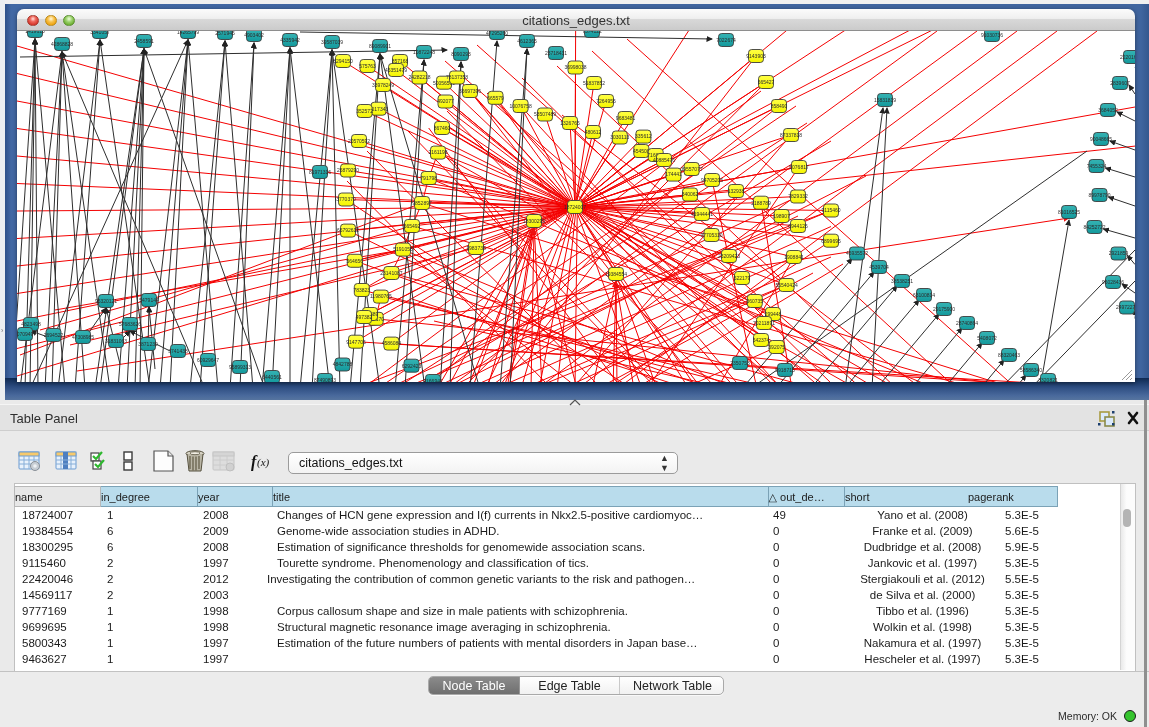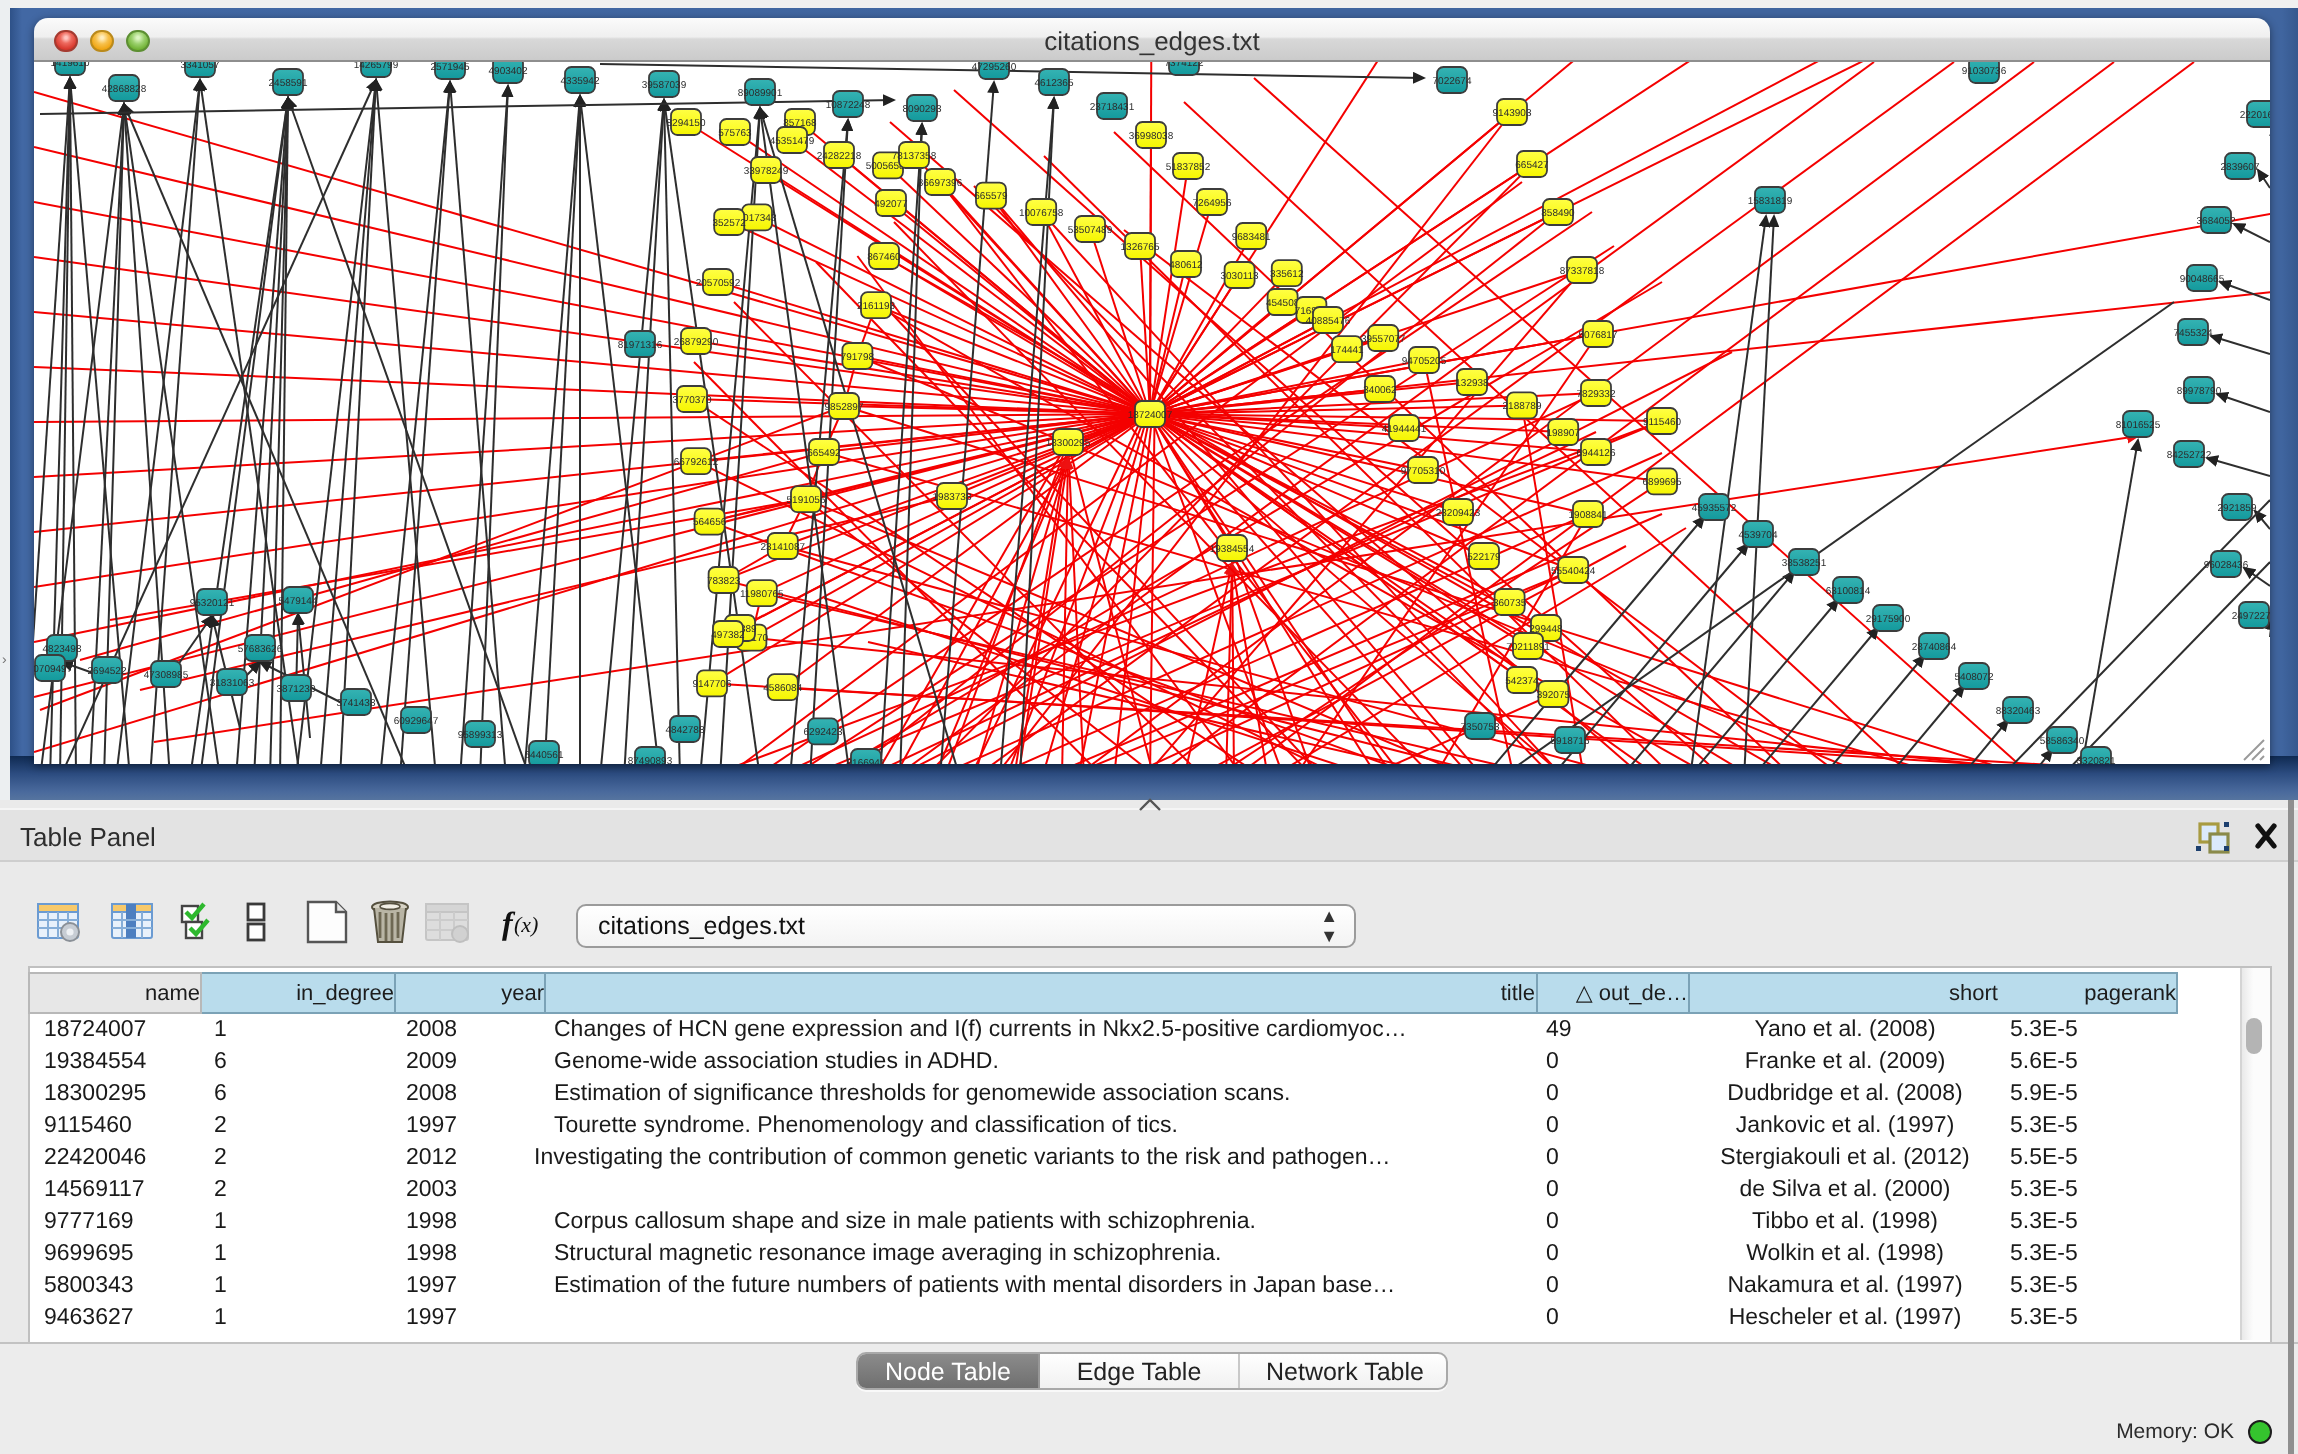--- a/index.html
+++ b/index.html
@@ -22,21 +22,21 @@
 #lgray { position:absolute; left:0; top:0; width:5px; height:400px; background:#eceff1; }
 #notch { position:absolute; left:1px; top:327px; color:#777; font-size:7px; }
 
 #tpanel { position:absolute; left:0; top:400px; width:1149px; height:327px; background:#eaeaea; }
 #tphead { position:absolute; left:0; top:4px; width:1149px; height:27px; background:#e3e3e3;
   border-bottom:1px solid #cecece; border-top:1px solid #f5f5f5; }
 #tphead .t { position:absolute; left:10px; top:6px; font-size:13px; color:#2e2e2e; }
 #tbl { position:absolute; left:14px; top:483px; width:1122px; height:188px; background:#fff;
   border:1px solid #c0c0c0; border-bottom:none; }
 .hc { position:absolute; top:486px; height:21px; background:#b9dcec; border:1px solid #7ba2b6;
-  border-left:none; font-size:11px; color:#1c1c1c; text-align:right; line-height:20px; }
+  border-left:none; font-size:11px; color:#1c1c1c; text-align:left; line-height:20px; }
 .row { position:absolute; left:0; width:1149px; height:16px; font-size:11.5px; color:#1a1a1a; }
 .row span { position:absolute; top:1px; white-space:nowrap; }
 .row .ctr { text-align:center; }
 #footer { position:absolute; left:0; top:671px; width:1149px; height:56px; background:#ececec;
   border-top:1px solid #c2c2c2; }
 #tabs { position:absolute; left:428px; top:676px; width:296px; height:19px; border:1px solid #a9a9a9;
   border-radius:5px; overflow:hidden; background:linear-gradient(#fff,#f1f1f1); box-shadow:0 1px 0 rgba(255,255,255,.7);}
 #tabs div { position:absolute; top:0; height:100%; font-size:12.5px; text-align:center; line-height:18px; color:#222; }
 #tabsel { left:0; width:91px; background:linear-gradient(#8b8b8b,#6f6f6f); color:#fff !important;
   border-right:1px solid #979797; }
@@ -720,21 +720,21 @@
 </svg>
 <div id="dd">citations_edges.txt<div class="ar">▲<br>▼</div></div>
 
 <div id="tbl"></div>
 <div class="hc" style="left:14px;width:87px;background:#e7e7e7;border-color:#b8b8b8;border-left:1px solid #b8b8b8">name</div>
 <div class="hc" style="left:101px;width:97px">in_degree</div>
 <div class="hc" style="left:198px;width:75px">year</div>
 <div class="hc" style="left:273px;width:495.5px">title</div>
 <div class="hc" style="left:768.5px;width:76.5px">△ out_de…</div>
 <div class="hc" style="left:845px;width:155px">short</div>
-<div class="hc" style="left:999px;width:90px">pagerank</div>
+<div class="hc" style="left:968px;width:90px">pagerank</div>
 <div class="row" style="top:507.5px">
 <span style="left:22px">18724007</span>
     <span style="left:107px">1</span>
     <span style="left:203px">2008</span>
 <span style="left:277px">Changes of HCN gene expression and I(f) currents in Nkx2.5‑positive cardiomyoc…</span>
     <span style="left:773px">49</span>
 <span class="ctr" style="left:845px;width:155px">Yano et al. (2008)</span>
     <span style="left:1005px">5.3E‑5</span>
   </div>
 <div class="row" style="top:523.5px">
@@ -780,21 +780,21 @@
     <span style="left:773px">0</span>
 <span class="ctr" style="left:845px;width:155px">de Silva et al. (2000)</span>
     <span style="left:1005px">5.3E‑5</span>
   </div>
 <div class="row" style="top:603.5px">
 <span style="left:22px">9777169</span>
     <span style="left:107px">1</span>
     <span style="left:203px">1998</span>
 <span style="left:277px">Corpus callosum shape and size in male patients with schizophrenia.</span>
     <span style="left:773px">0</span>
-<span class="ctr" style="left:845px;width:155px">Tibbo et al. (1998)</span>
+<span class="ctr" style="left:845px;width:155px">Tibbo et al. (1996)</span>
     <span style="left:1005px">5.3E‑5</span>
   </div>
 <div class="row" style="top:619.5px">
 <span style="left:22px">9699695</span>
     <span style="left:107px">1</span>
     <span style="left:203px">1998</span>
 <span style="left:277px">Structural magnetic resonance image averaging in schizophrenia.</span>
     <span style="left:773px">0</span>
 <span class="ctr" style="left:845px;width:155px">Wolkin et al. (1998)</span>
     <span style="left:1005px">5.3E‑5</span>

